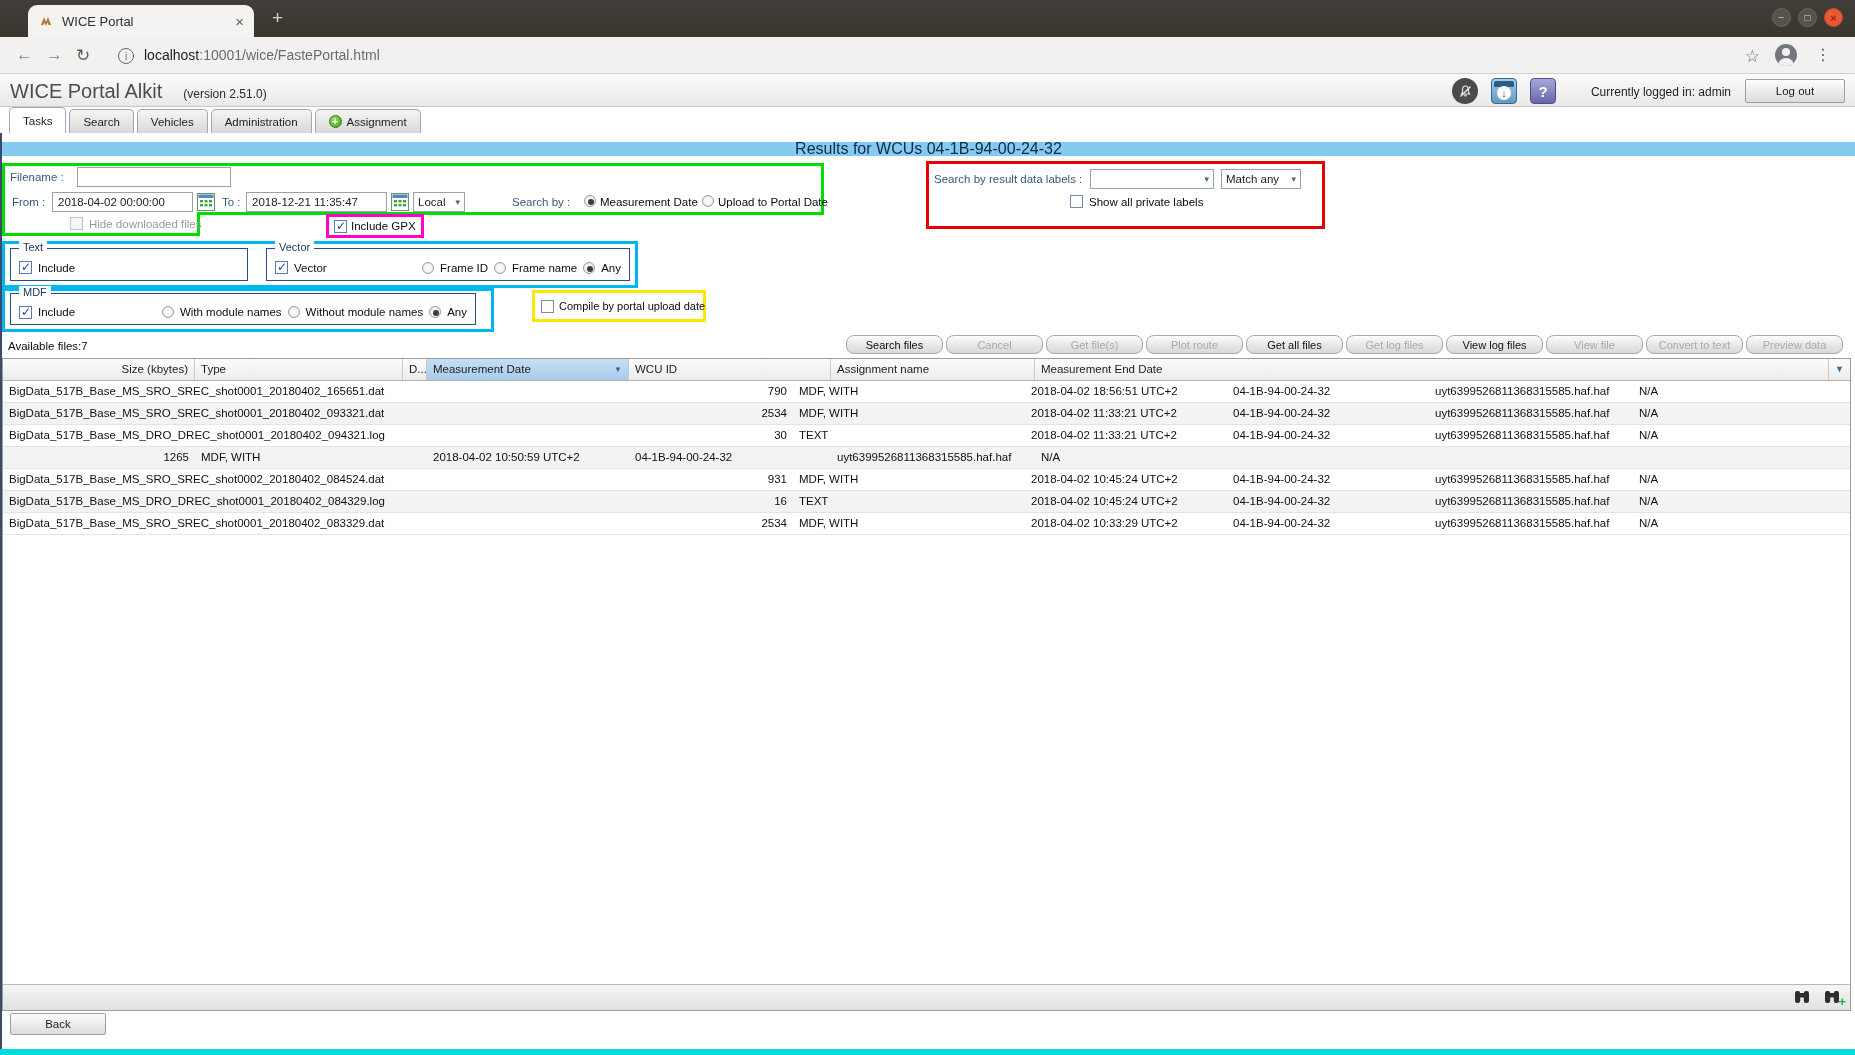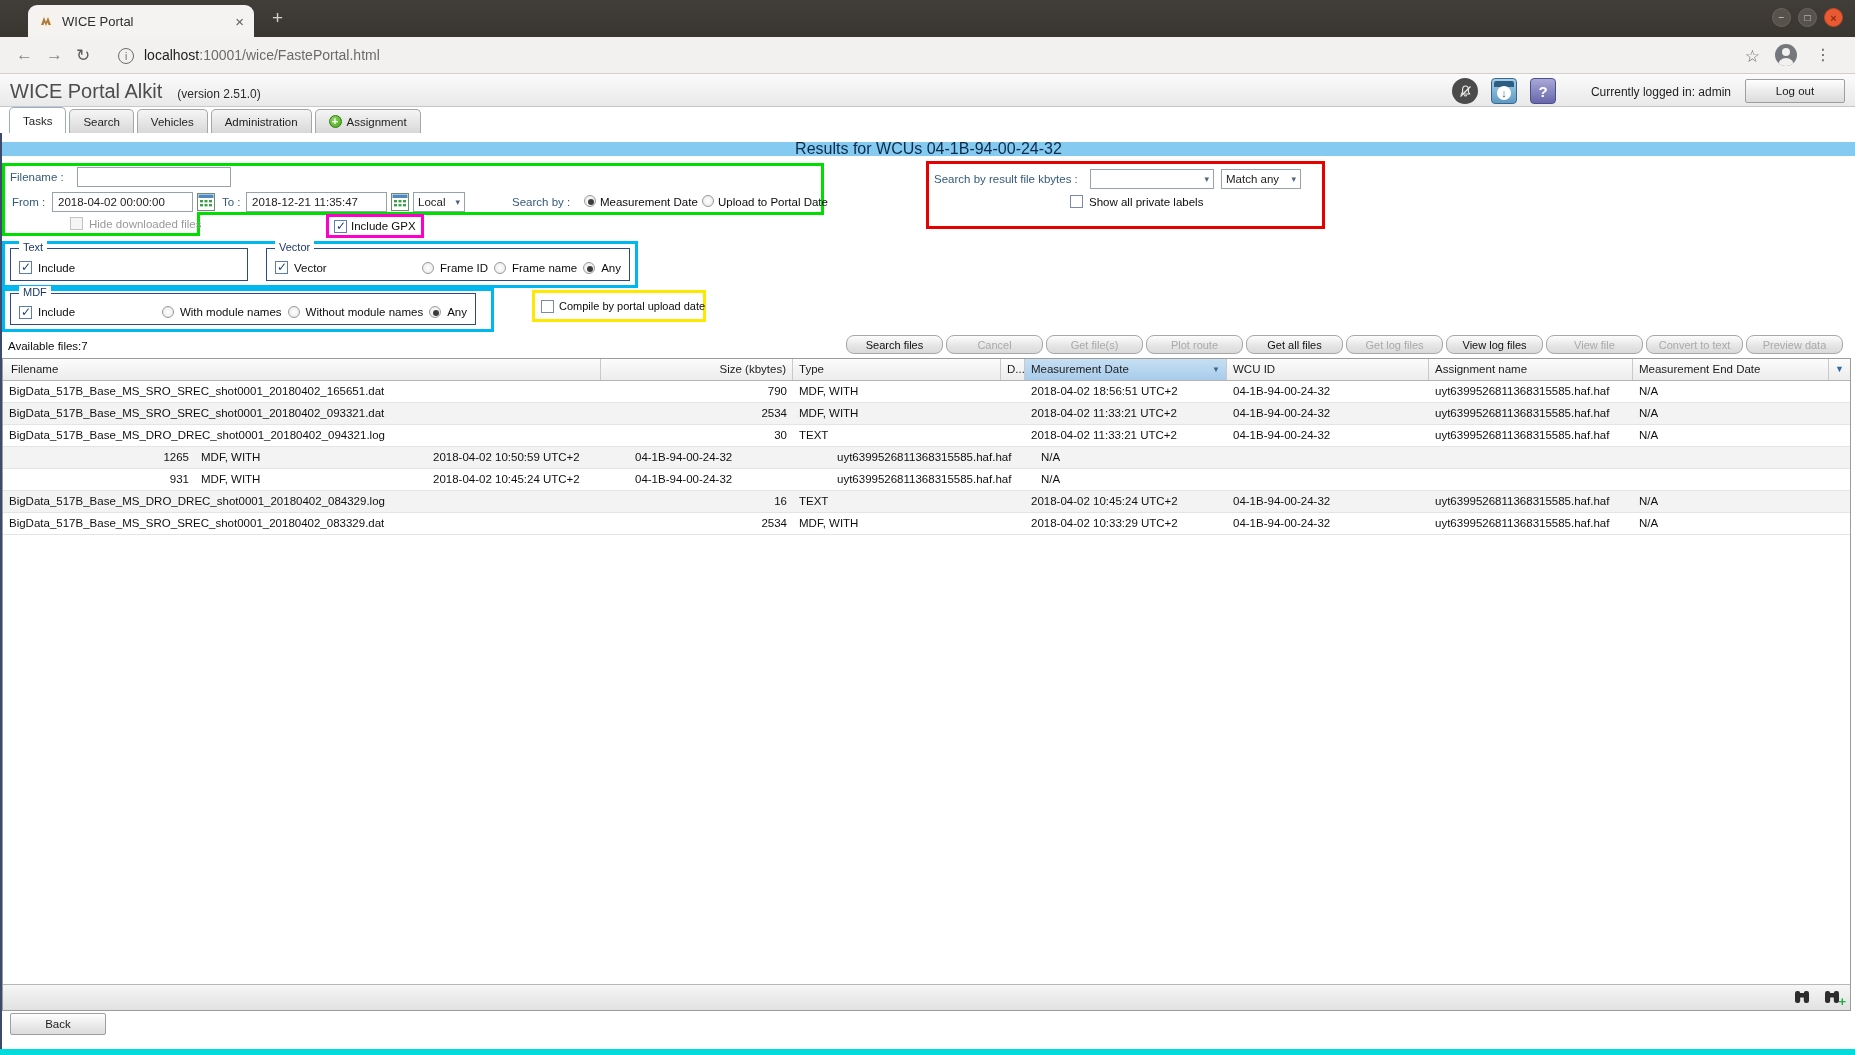--- a/index.html
+++ b/index.html
@@ -25,21 +25,21 @@
   .url-host { color:#1d1d1d; }
   .url-rest { color:#6b6b6b; }
   .star { position:absolute; right:95px; top:9px; font-size:17px; color:#6e6a65; cursor:pointer; }
   .avatar { position:absolute; right:58px; top:7px; width:22px; height:22px; border-radius:50%; background:#74787d; overflow:hidden; cursor:pointer; }
   .avatar::before { content:""; position:absolute; top:4px; left:7px; width:8px; height:8px; border-radius:50%; background:#f2f1ef; }
   .avatar::after { content:""; position:absolute; top:14px; left:3px; width:16px; height:9px; border-radius:8px 8px 0 0; background:#f2f1ef; }
   .dots { position:absolute; right:24px; top:8px; font-size:16px; color:#5f6368; cursor:pointer; }
 
   
   .appheader { position:absolute; left:0; top:74px; width:1855px; height:33px; background:linear-gradient(#fbfbfb,#e9e9e9); border-bottom:1px solid #c7c7c7; }
-  .apptitle-row { position:absolute; left:10px; top:6px; display:flex; align-items:baseline; gap:15px; }
+  .apptitle-row { position:absolute; left:10px; top:6px; display:flex; align-items:baseline; gap:21px; }
   .apptitle { font-size:20px; color:#4d4d4d; }
   .appversion { font-size:12px; color:#2b2b2b; }
   .hdr-icons { position:absolute; left:1452px; top:4px; display:flex; gap:13px; align-items:center; }
   .bell-icon { width:26px; height:26px; border-radius:50%; background:#4b4b4b; display:flex; align-items:center; justify-content:center; cursor:pointer; }
   .dl-icon { width:26px; height:26px; border-radius:4px; background:linear-gradient(#a6cfe8,#5e9ac4); border:1px solid #38668e; position:relative; cursor:pointer; }
   .dl-top { position:absolute; top:2px; left:2px; right:2px; height:6px; background:#2e5d84; border-radius:2px 2px 0 0; }
   .dl-circle { position:absolute; left:50%; top:58%; transform:translate(-50%,-50%); width:14px; height:14px; border-radius:50%; background:#fff; display:flex; align-items:center; justify-content:center; color:#2c6aa0; font-weight:bold; font-size:11px; }
   .help-icon { width:26px; height:26px; border-radius:4px; background:linear-gradient(#a8a8d8,#6767ab); border:1px solid #4d4d8f; color:#fff; font-weight:bold; font-size:15px; display:flex; align-items:center; justify-content:center; cursor:pointer; }
   .loggedin { position:absolute; right:124px; top:11px; font-size:12px; color:#1e1e1e; }
   .logout-btn { position:absolute; right:10px; top:5px; width:100px; height:24px; }
@@ -255,21 +255,21 @@
 
   <span class="cb disabled" style="position:absolute; left:70px; top:217px;"></span>
   <span class="blabel" style="position:absolute; left:89px; top:218px; color:#9a9a9a;">Hide downloaded files</span>
 
   <div class="magenta-box">
     <span class="cb checked"></span>
     <span class="blabel">Include GPX</span>
   </div>
 
   <div class="red-box"></div>
-  <span class="flabel" style="left:934px; top:173px;">Search by result file kbytes :</span>
+  <span class="flabel" style="left:934px; top:173px;">Search by result data labels :</span>
   <div class="sel" style="position:absolute; left:1090px; top:169px; width:124px;">
     <span></span>
     <span class="arr">▾</span>
   </div>
   <div class="sel" style="position:absolute; left:1221px; top:169px; width:80px;">
     <span>Match any</span>
     <span class="arr">▾</span>
   </div>
   <span class="cb" style="position:absolute; left:1070px; top:195px;"></span>
   <span class="blabel" style="position:absolute; left:1089px; top:196px;">Show all private labels</span>
@@ -326,21 +326,20 @@
       <div class="tbtn enabled">Get all files</div>
       <div class="tbtn">Get log files</div>
       <div class="tbtn enabled">View log files</div>
       <div class="tbtn">View file</div>
       <div class="tbtn">Convert to text</div>
       <div class="tbtn">Preview data</div>
     </div>
 
   <div class="ftable">
     <div class="t-head">
-      <div class="hcell c-filename">Filename</div>
       <div class="hcell c-size">Size (kbytes)</div>
       <div class="hcell c-type">Type</div>
       <div class="hcell c-d">D...</div>
       <div class="hcell c-mdate sorted">
         <span>Measurement Date</span>
         <span class="sort-arr">▼</span>
       </div>
       <div class="hcell c-wcu">WCU ID</div>
       <div class="hcell c-assign">Assignment name</div>
       <div class="hcell c-end">Measurement End Date</div>
@@ -383,20 +382,21 @@
         <div class="t-row">
           <div class="bcell c-size">1265</div>
           <div class="bcell c-type">MDF, WITH</div>
           <div class="bcell c-d"></div>
           <div class="bcell c-mdate">2018-04-02 10:50:59 UTC+2</div>
           <div class="bcell c-wcu">04-1B-94-00-24-32</div>
           <div class="bcell c-assign">uyt6399526811368315585.haf.haf</div>
           <div class="bcell c-end">N/A</div>
         </div>
         <div class="t-row">
+          <div class="bcell c-filename">BigData_517B_Base_MS_SRO_SREC_shot0002_20180402_084524.dat</div>
           <div class="bcell c-size">931</div>
           <div class="bcell c-type">MDF, WITH</div>
           <div class="bcell c-d"></div>
           <div class="bcell c-mdate">2018-04-02 10:45:24 UTC+2</div>
           <div class="bcell c-wcu">04-1B-94-00-24-32</div>
           <div class="bcell c-assign">uyt6399526811368315585.haf.haf</div>
           <div class="bcell c-end">N/A</div>
         </div>
         <div class="t-row">
           <div class="bcell c-filename">BigData_517B_Base_MS_DRO_DREC_shot0001_20180402_084329.log</div>

